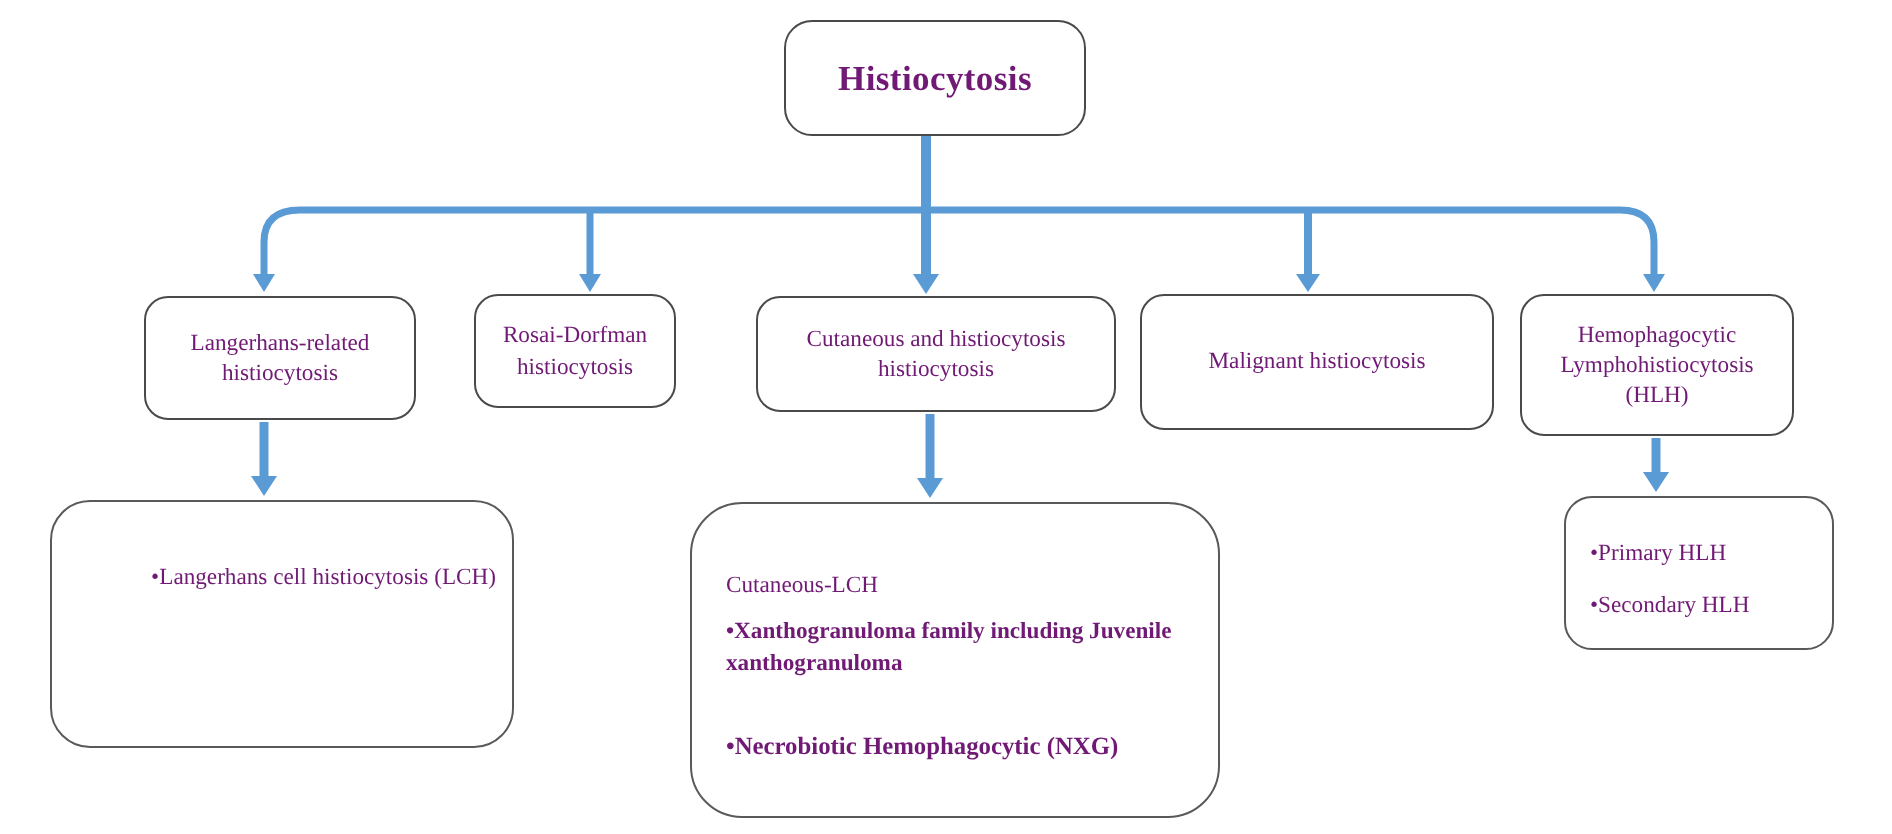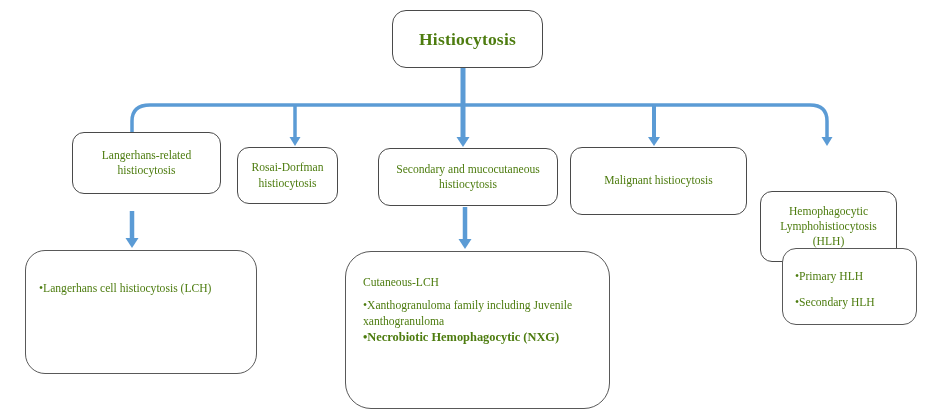--- a/index.html
+++ b/index.html
@@ -1,21 +1,21 @@
 <!DOCTYPE html>
 <html><head>
 <meta charset="utf-8">
 <style>
   html,body{margin:0;padding:0;background:#ffffff;}
   .canvas{
     position:relative;
     width:946px;height:417px;
     background:#ffffff;
     font-family:"Liberation Serif","DejaVu Serif",serif;
-    color:#4d7c0f;
+    color:#701a75;
     overflow:hidden;
   }
   .connector-svg{position:absolute;left:0;top:0;z-index:0;}
   .node{
     position:absolute;
     box-sizing:border-box;
     background:#ffffff;
     border:1.4px solid #4a4a4a;
     border-radius:12px;
     display:flex;
@@ -34,25 +34,25 @@
   .l2-node{font-size:11.6px;line-height:1.32;padding:4px 8px;}
   .detail-node{
     align-items:flex-start;
     justify-content:flex-start;
     text-align:left;
     flex-direction:column;
     font-size:11.6px;
     border-color:#595959;
   }
   .detail-node .line{display:block;}
-  .d1{border-radius:20px;padding:29px 8px 0 13px;}
+  .d1{border-radius:20px;padding:29px 8px 0 13px;align-items:flex-end;}
   .d1 .line{line-height:18px;margin-bottom:12px;}
-  .d2{border-radius:26px;padding:24px 18px 0 17px;}
+  .d2{border-radius:26px;padding:34px 18px 0 17px;}
   .d2 .heading{margin-bottom:9px;}
-  .d2 .item{line-height:16px;margin-bottom:0;}
+  .d2 .item{line-height:16px;margin-bottom:26px;font-weight:bold;}
   .d2 .item-bold{font-weight:bold;font-size:12.4px;}
   .d3{border-radius:14px;padding:20px 6px 0 12px;}
   .d3 .line{line-height:16px;margin-bottom:10px;}
 </style>
 </head>
 <body>
 
 <div class="canvas">
 
   <svg class="connector-svg" width="946" height="417" viewBox="0 0 946 417">
@@ -90,33 +90,33 @@
     <g>
       <path d="M828 219 V237" fill="none" stroke="#5B9BD5" stroke-width="4.5"></path>
       <polygon points="821.5,236 834.5,236 828,246" fill="#5B9BD5"></polygon>
     </g>
   </svg>
 
   <div class="node root-node" style="left:392px;top:10px;width:151px;height:58px;">
     <span>Histiocytosis</span>
   </div>
 
-  <div class="node l2-node" style="left:72px;top:132px;width:149px;height:62px;">
+  <div class="node l2-node" style="left:72px;top:148px;width:136px;height:62px;">
     <span>Langerhans-related histiocytosis</span>
   </div>
   <div class="node l2-node" style="left:237px;top:147px;width:101px;height:57px;">
     <span>Rosai-Dorfman histiocytosis</span>
   </div>
   <div class="node l2-node" style="left:378px;top:148px;width:180px;height:58px;">
-    <span>Secondary and mucocutaneous histiocytosis</span>
+    <span>Cutaneous and histiocytosis histiocytosis</span>
   </div>
   <div class="node l2-node" style="left:570px;top:147px;width:177px;height:68px;">
     <span>Malignant histiocytosis</span>
   </div>
-  <div class="node l2-node" style="left:760px;top:147px;width:137px;height:71px;margin-top:44px;">
+  <div class="node l2-node" style="left:760px;top:147px;width:137px;height:71px;">
     <span>Hemophagocytic Lymphohistiocytosis (HLH)</span>
   </div>
 
   <div class="node detail-node d1" style="left:25px;top:250px;width:232px;height:124px;">
     <span class="line">•Langerhans cell  histiocytosis (LCH)</span>
   </div>
 
   <div class="node detail-node d2" style="left:345px;top:251px;width:265px;height:158px;">
     <span class="line heading">Cutaneous-LCH</span>
     <span class="line item">•Xanthogranuloma family including Juvenile xanthogranuloma</span>

